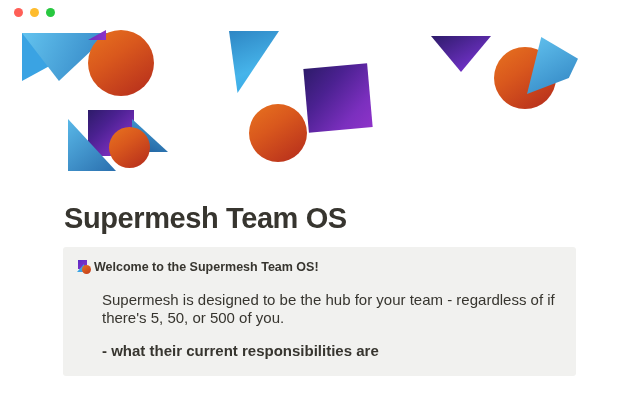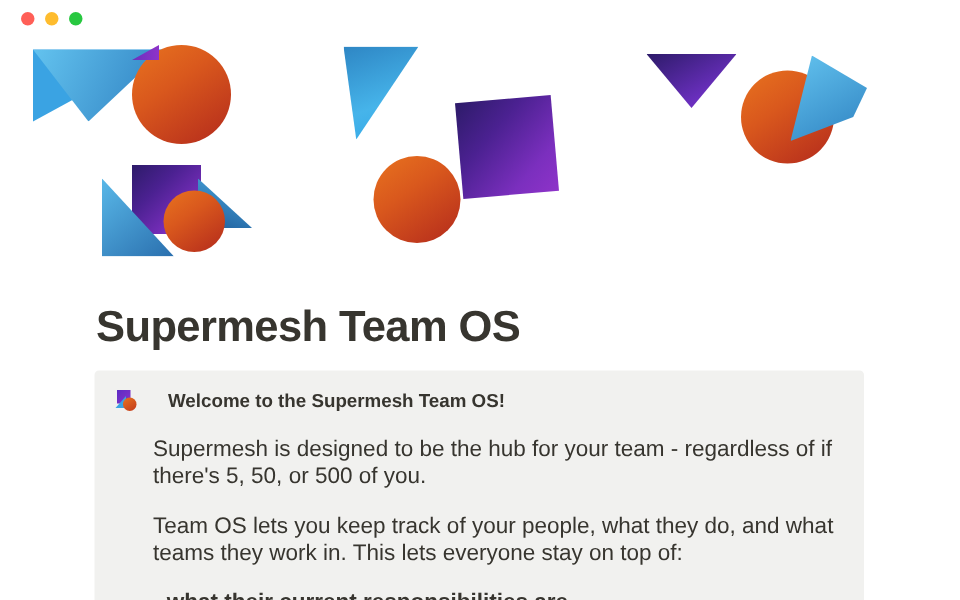--- a/index.html
+++ b/index.html
@@ -99,21 +99,21 @@
     top: 61px;
     width: 513px;
     background: #f1f1ef;
     border-radius: 3px;
     padding: 12px 16px 16px 14px;
     box-sizing: border-box;
   }
   .callout-head {
     display: flex;
     align-items: flex-start;
-    gap: 20px;
+    gap: 2px;
   }
   .callout-icon {
     width: 15px;
     height: 15px;
     flex: 0 0 15px;
     position: relative;
     margin-top: 1px;
   }
   .callout-icon .ic-sq {
     position: absolute;
@@ -195,18 +195,17 @@
       <div class="callout-head">
         <span class="callout-icon">
           <span class="ic-sq"></span>
           <span class="ic-tri"></span>
           <span class="ic-circ"></span>
         </span>
         <span class="callout-title">Welcome to the Supermesh Team OS!</span>
       </div>
 
       <p>Supermesh is designed to be the hub for your team - regardless of if there's 5, 50, or 500 of you.</p>
-      <p>Team OS lets you keep track of your people, what they do, and what teams they work in. This lets everyone stay on top of:</p>
       <p class="bold">- what their current responsibilities are</p>
     </div>
 
   </div>
 </div>
 
 </body></html>

